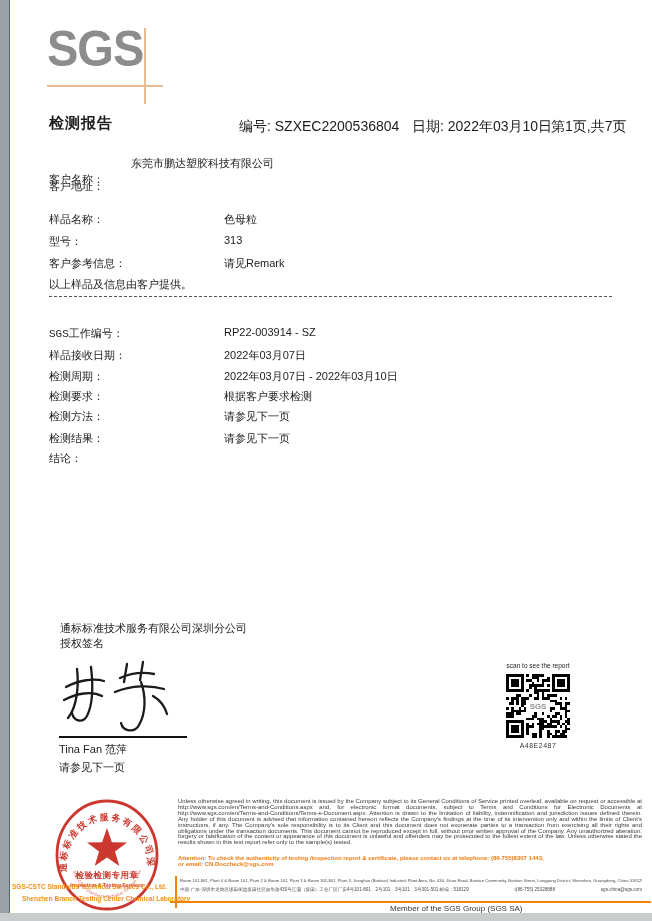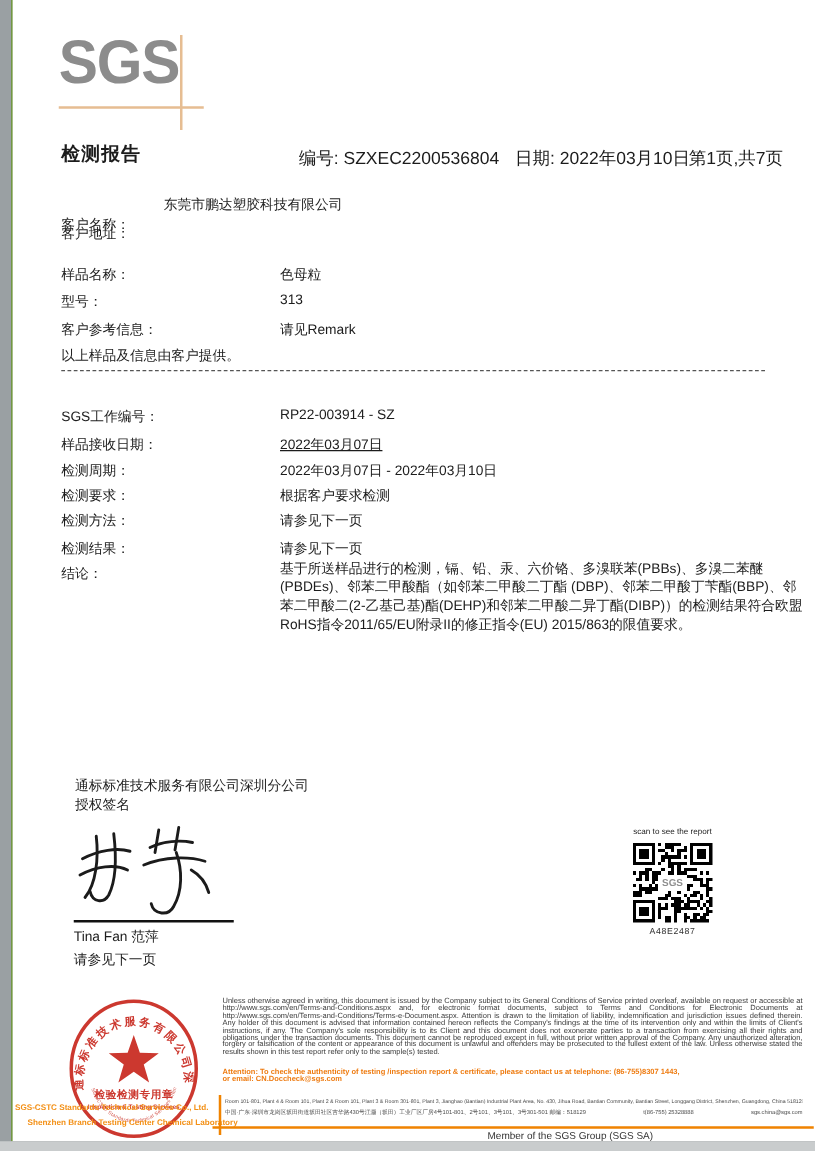--- a/index.html
+++ b/index.html
@@ -68,35 +68,34 @@
   <div class="abs lbl" style="left:39px;top:212px;">样品名称：</div>
   <div class="abs val" style="left:214px;top:212px;">色母粒</div>
   <div class="abs lbl" style="left:39px;top:234px;">型号：</div>
   <div class="abs val" style="left:214px;top:234px;">313</div>
   <div class="abs lbl" style="left:39px;top:256px;">客户参考信息：</div>
   <div class="abs val" style="left:214px;top:256px;">请见Remark</div>
   <div class="abs lbl" style="left:39px;top:277px;">以上样品及信息由客户提供。</div>
 
   <div class="abs dashed" style="left:39px;top:296px;width:563px;"></div>
 
-  <div class="abs lbl" style="left:39px;top:326px;">SGS工作编号：</div>
+  <div class="abs lbl" style="left:39px;top:326px;font-family:Liberation Mono, monospace;">SGS工作编号：</div>
   <div class="abs val" style="left:214px;top:326px;">RP22-003914 - SZ</div>
   <div class="abs lbl" style="left:39px;top:348px;">样品接收日期：</div>
-  <div class="abs val" style="left:214px;top:348px;text-decoration:underline;">2022年03月07日</div>
+  <div class="abs val" style="left:214px;top:348px;">2022年03月07日</div>
   <div class="abs lbl" style="left:39px;top:369px;">检测周期：</div>
   <div class="abs val" style="left:214px;top:369px;">2022年03月07日 - 2022年03月10日</div>
   <div class="abs lbl" style="left:39px;top:389px;font-family:Liberation Mono, monospace;">检测要求：</div>
   <div class="abs val" style="left:214px;top:389px;">根据客户要求检测</div>
   <div class="abs lbl" style="left:39px;top:409px;">检测方法：</div>
   <div class="abs val" style="left:214px;top:409px;">请参见下一页</div>
   <div class="abs lbl" style="left:39px;top:431px;">检测结果：</div>
   <div class="abs val" style="left:214px;top:431px;">请参见下一页</div>
 
   <div class="abs lbl" style="left:39px;top:451px;">结论：</div>
-  <div class="abs para" style="left:214px;top:448px;width:420px;">基于所送样品进行的检测，镉、铅、汞、六价铬、多溴联苯(PBBs)、多溴二苯醚(PBDEs)、邻苯二甲酸酯（如邻苯二甲酸二丁酯 (DBP)、邻苯二甲酸丁苄酯(BBP)、邻苯二甲酸二(2-乙基己基)酯(DEHP)和邻苯二甲酸二异丁酯(DIBP)）的检测结果符合欧盟RoHS指令2011/65/EU附录II的修正指令(EU) 2015/863的限值要求。</div>
 
   <div class="abs lbl" style="left:50px;top:621px;">通标标准技术服务有限公司深圳分公司</div>
   <div class="abs lbl" style="left:50px;top:636px;">授权签名</div>
 
   <svg class="abs" style="left:42px;top:655px;" width="140" height="82" viewBox="0 0 140 82">
     <g fill="none" stroke="#1b1b1b" stroke-width="2.3" stroke-linecap="round">
       <path d="M14,32 C27,25 42,23 52,26"></path>
       <path d="M25,14 C27,31 25,52 16,63"></path>
       <path d="M39,12 C41,29 41,49 35,61 C31,68 22,67 20,58"></path>
       <path d="M12,45 C25,38 40,36 50,41"></path>

